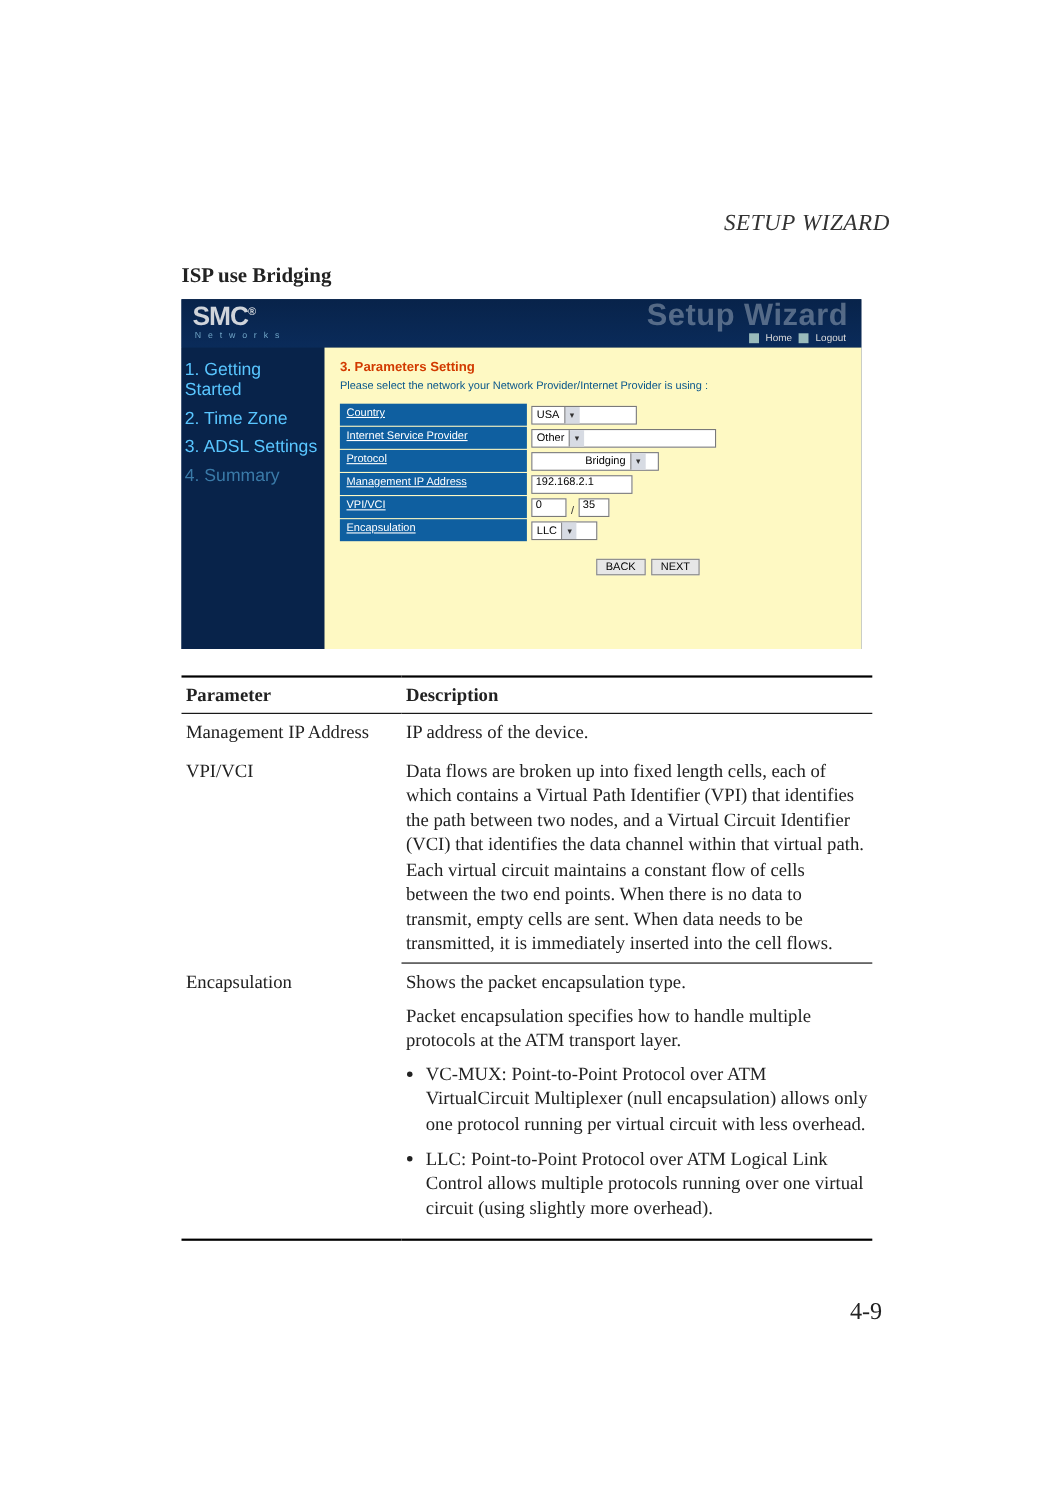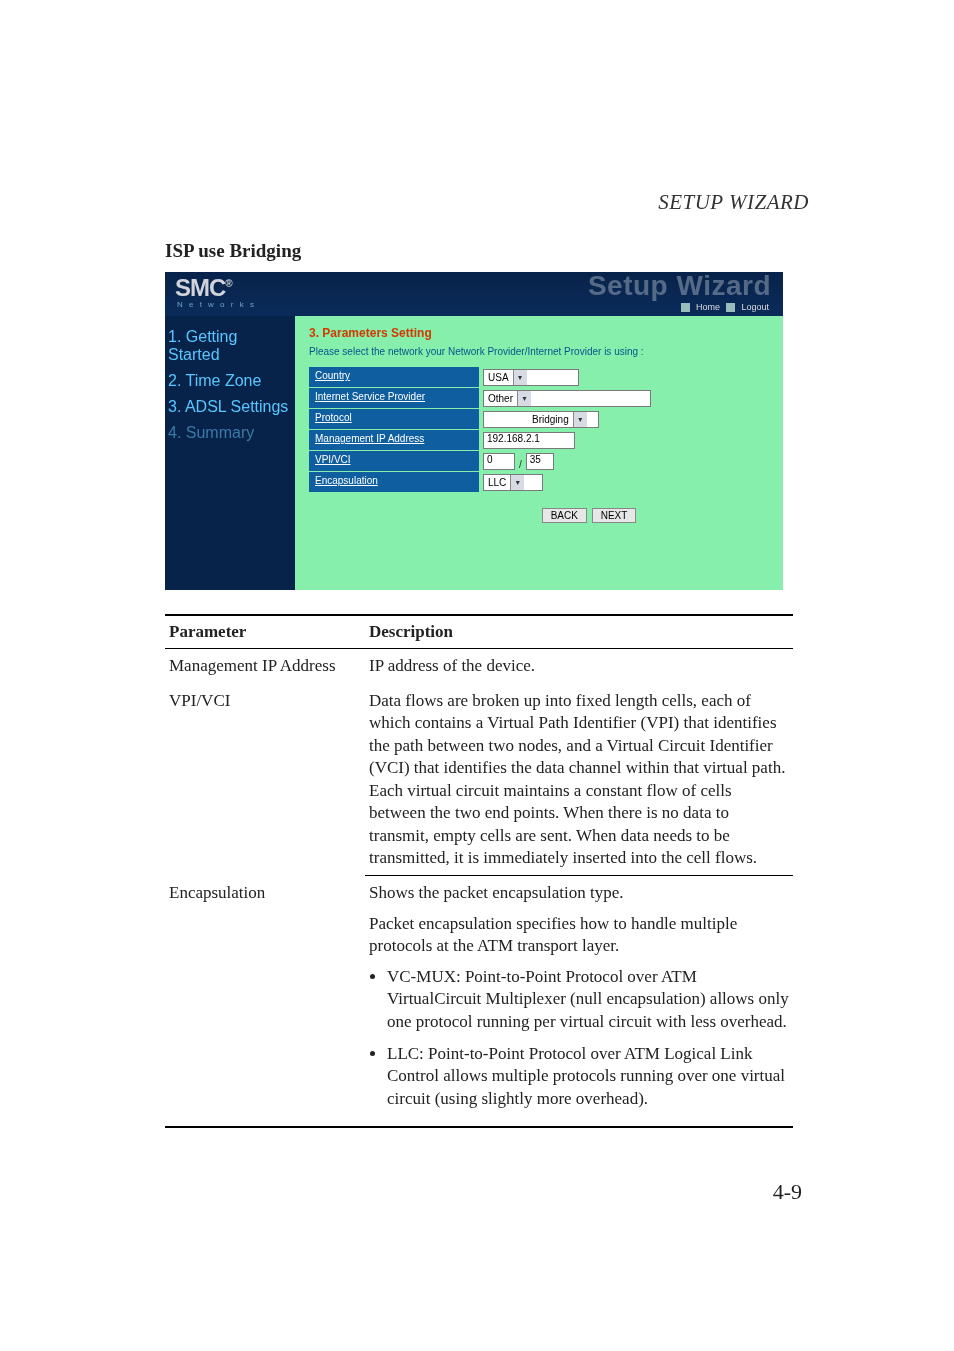--- a/index.html
+++ b/index.html
@@ -93,21 +93,21 @@
   }
   .ss-sidebar .nav-item {
     padding: 4px 3px;
     font-size: 16px;
     color: #59c6ff;
     cursor: pointer;
   }
   .ss-sidebar .nav-item.dim { color: #3a7aa8; }
   .ss-main {
     flex: 1;
-    background: #86efac;
+    background: #fef9c3;
     color: #333;
     padding: 10px 14px;
     position: relative;
   }
   .ss-main h3 {
     color: #d23a00;
     font-size: 12px;
     font-weight: bold;
     font-family: Arial, sans-serif;
     margin-bottom: 6px;

